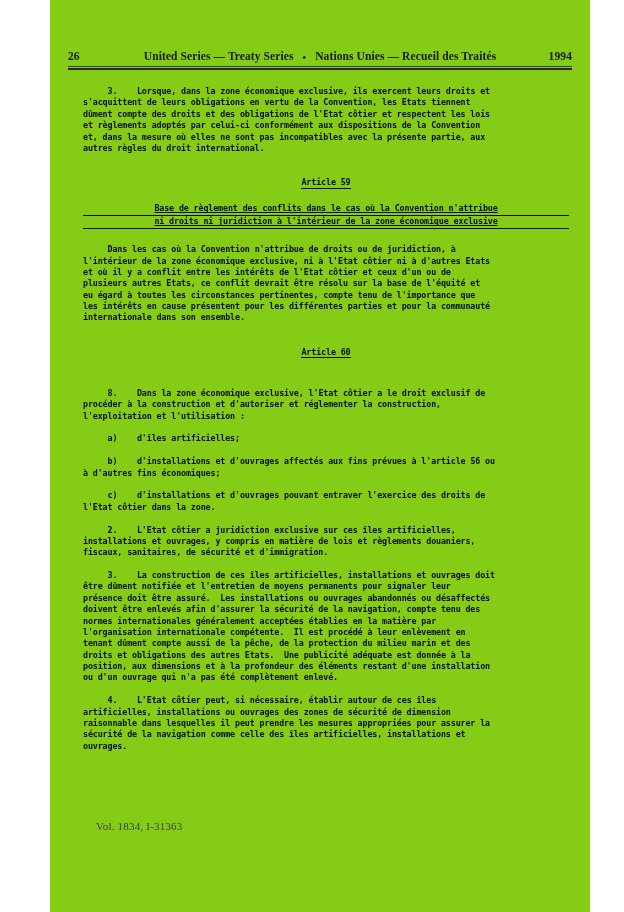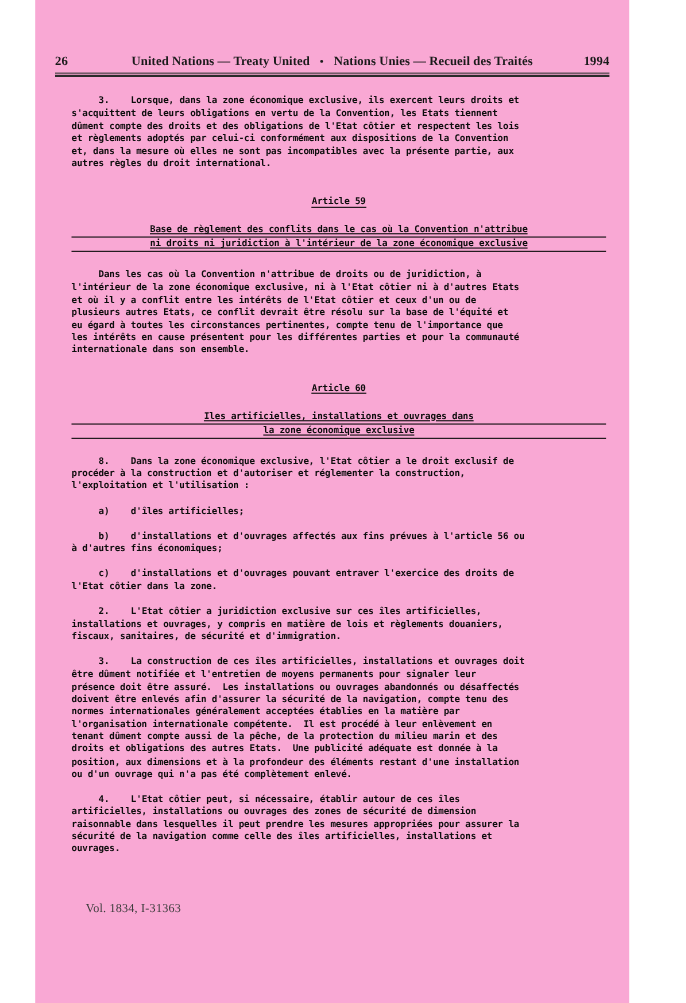--- a/index.html
+++ b/index.html
@@ -8,25 +8,25 @@
     background: #ffffff;
   }
   body {
     width: 624px;
     height: 912px;
     overflow: hidden;
     font-family: "Liberation Sans", sans-serif;
   }
   .page {
     position: absolute;
-    left: 32px;
+    left: 50px;
     top: 0px;
     width: 540px;
     height: 912px;
-    background: #f9a8d4;
+    background: #84cc16;
   }
   .page-inner {
     position: absolute;
     left: 0;
     top: 0;
     width: 540px;
     height: 912px;
   }
   
   .runhead {
@@ -130,21 +130,21 @@
   }
 </style>
 </head>
 <body>
 
 <div class="page">
   <div class="page-inner">
 
     <div class="runhead">
       <div class="folio">26</div>
-      <div class="title"><span>United Nations — Treaty United</span><span class="dot">•</span><span>Nations Unies — Recueil des Traités</span></div>
+      <div class="title"><span>United Series — Treaty Series</span><span class="dot">•</span><span>Nations Unies — Recueil des Traités</span></div>
       <div class="folio right">1994</div>
     </div>
 
     <div class="rule-wrap">
       <div class="rule-thin"></div>
       <div class="rule-thick"></div>
     </div>
 
     <div class="body">
 
@@ -172,21 +172,20 @@
 eu égard à toutes les circonstances pertinentes, compte tenu de l'importance que
 les intérêts en cause présentent pour les différentes parties et pour la communauté
 internationale dans son ensemble.</p>
 
       <div class="gap-sm"></div>
 
       <p class="art-num"><span>Article 60</span></p>
 
       <div class="gap-md"></div>
 
-      <p class="art-sub"><span class="line ul">Iles artificielles, installations et ouvrages dans</span><span class="line ul">la zone économique exclusive</span></p>
 
       <div class="gap-md"></div>
 
       <p class="para">     8.    Dans la zone économique exclusive, l'Etat côtier a le droit exclusif de
 procéder à la construction et d'autoriser et réglementer la construction,
 l'exploitation et l'utilisation :</p>
       <p class="para">     a)    d'îles artificielles;</p>
       <p class="para">     b)    d'installations et d'ouvrages affectés aux fins prévues à l'article 56 ou
 à d'autres fins économiques;</p>
       <p class="para">     c)    d'installations et d'ouvrages pouvant entraver l'exercice des droits de

